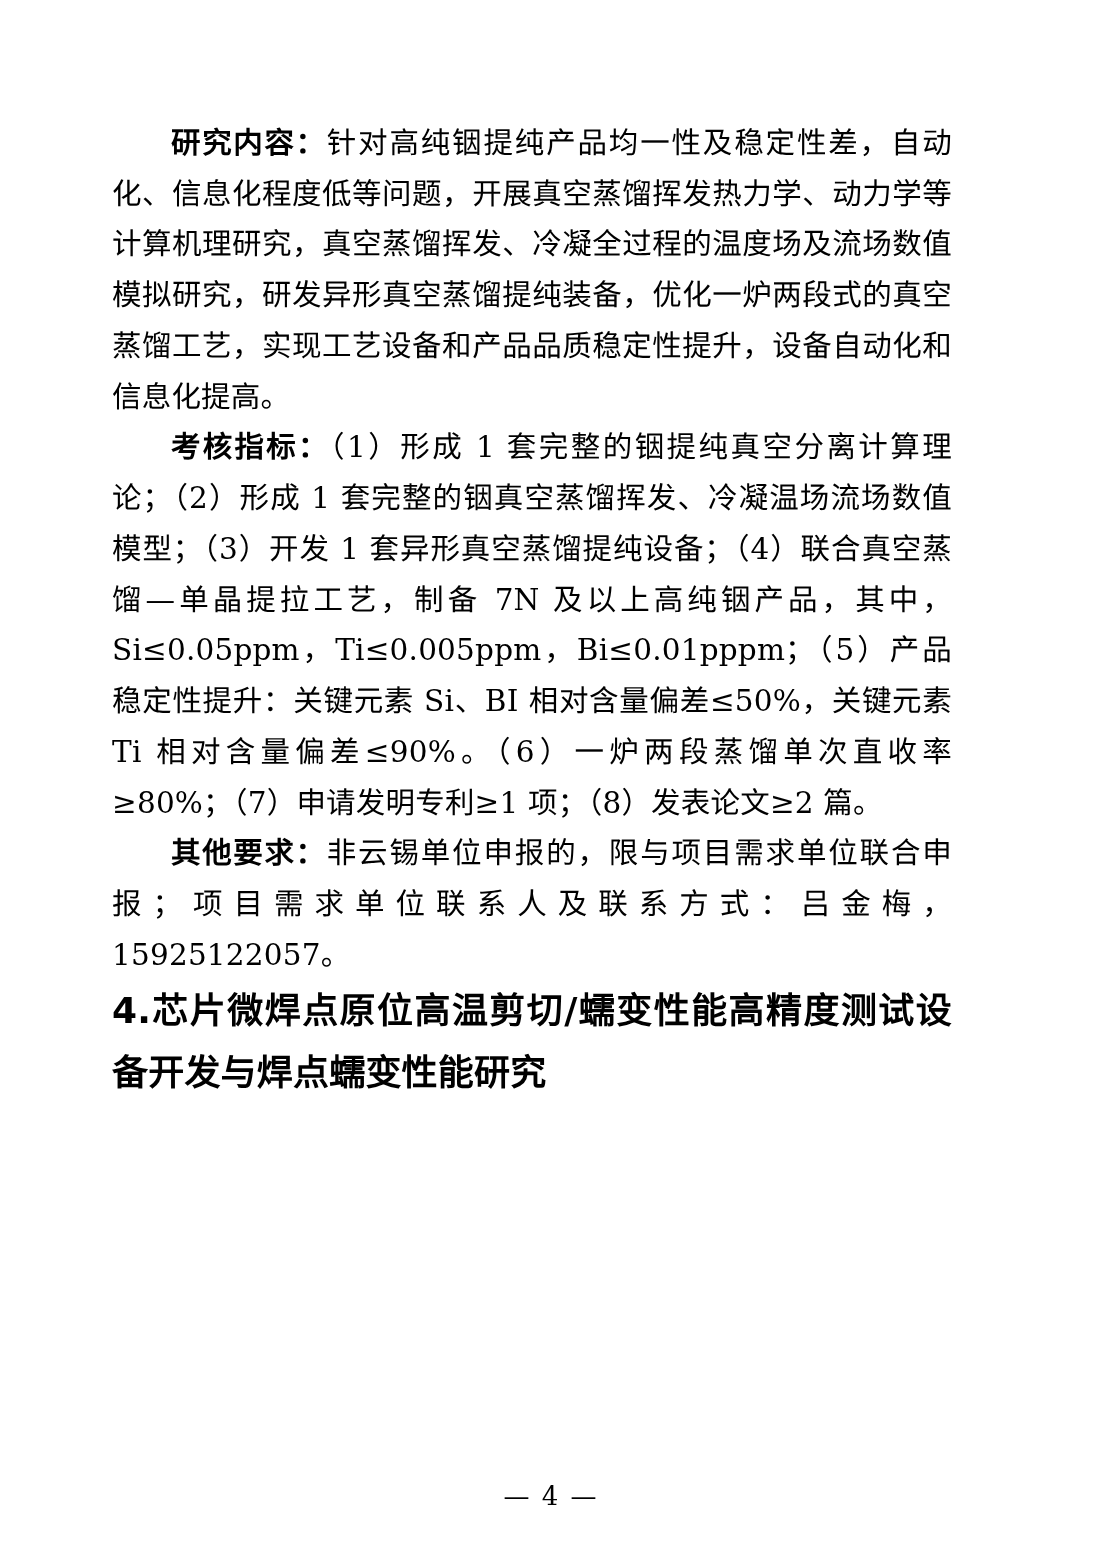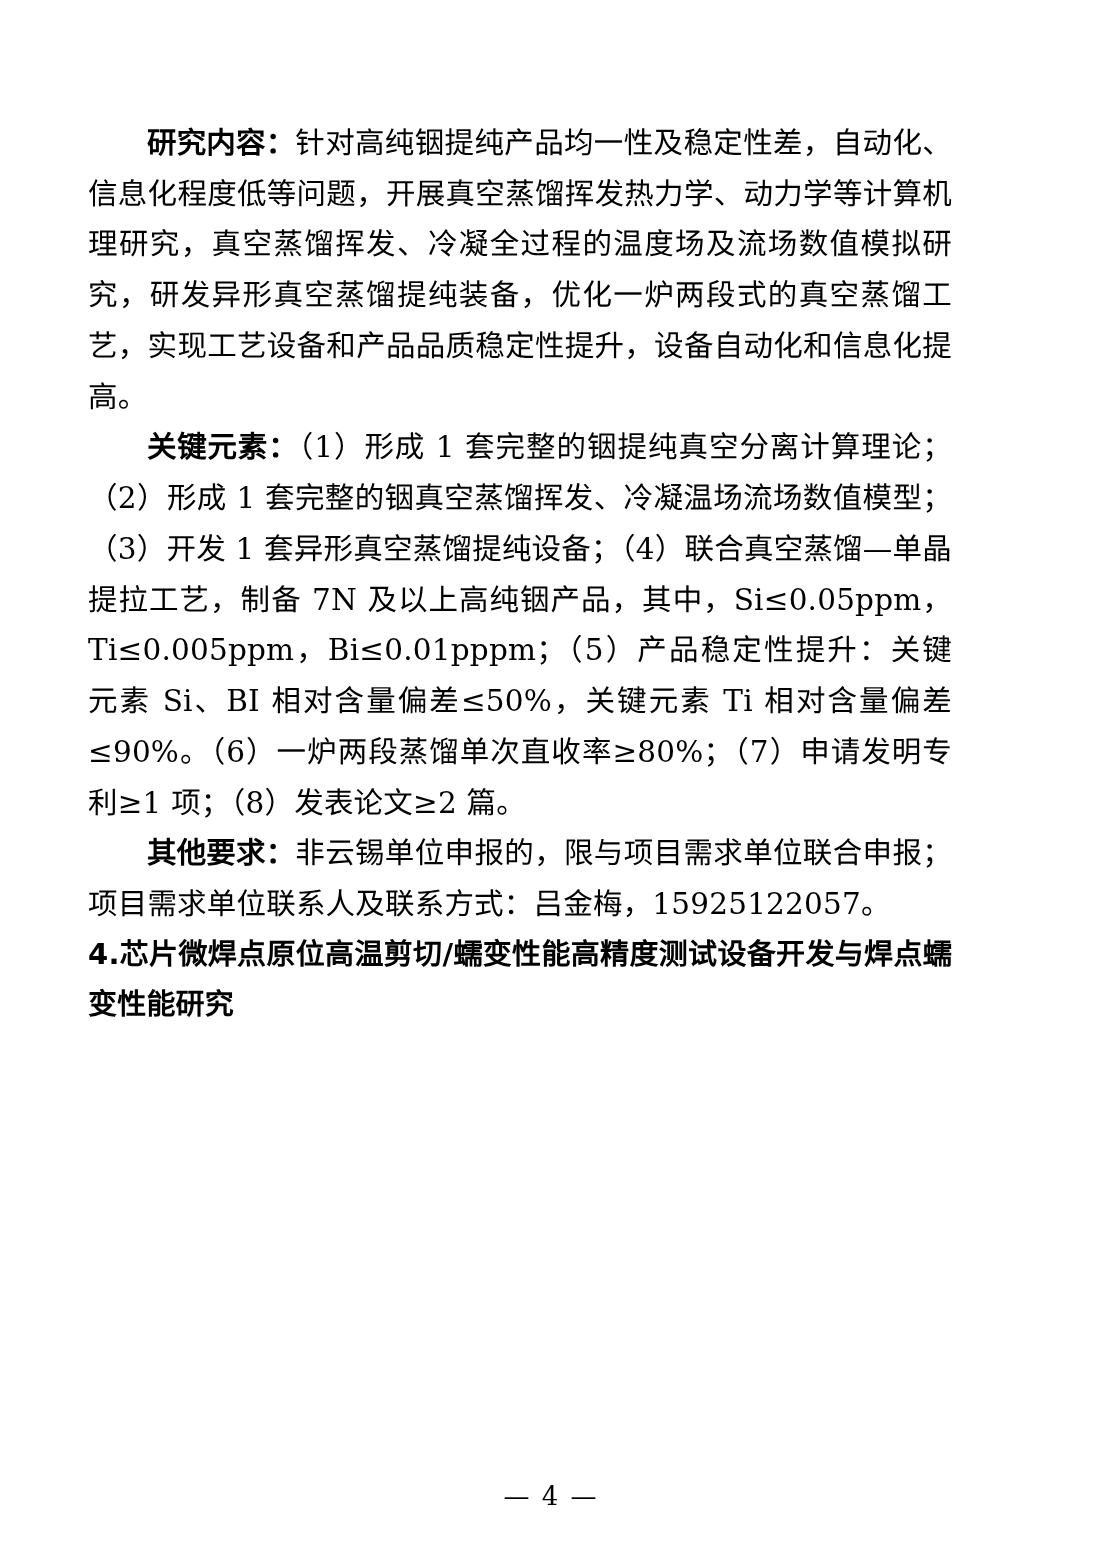--- a/index.html
+++ b/index.html
@@ -16,21 +16,21 @@
     color: #000000;
     overflow: hidden;
   }
   .page {
     position: absolute;
     left: 0;
     top: 0;
     width: 1102px;
     height: 1559px;
     box-sizing: border-box;
-    padding: 118px 150px 0 88px;
+    padding: 118px 150px 0 112px;
   }
   .doc-body {
     font-size: 29.5px;
     line-height: 1.72;
     text-align: justify;
     text-justify: inter-ideograph;
     letter-spacing: 0.2px;
   }
   p {
     margin: 0;
@@ -44,21 +44,21 @@
     text-justify: inter-ideograph;
   }
   .lead {
     font-family: "DejaVu Sans", "Liberation Sans", sans-serif;
     font-weight: bold;
     letter-spacing: 0px;
   }
   .heading {
     font-family: "DejaVu Sans", "Liberation Sans", sans-serif;
     font-weight: bold;
-    font-size: 29px;
+    font-size: 36px;
     line-height: 1.72;
     text-indent: 0;
     text-align: justify;
     text-justify: inter-ideograph;
   }
   .spread {
     text-align: justify;
     text-justify: inter-character;
   }
   .page-number {
@@ -73,21 +73,21 @@
   }
 </style>
 </head>
 <body>
 
 <div class="page">
   <div class="doc-body">
 
     <p class="para para-justify"><span class="lead">研究内容：</span><span>针对高纯铟提纯产品均一性及稳定性差，自动化、信息化程度低等问题，开展真空蒸馏挥发热力学、动力学等计算机理研究，真空蒸馏挥发、冷凝全过程的温度场及流场数值模拟研究，研发异形真空蒸馏提纯装备，优化一炉两段式的真空蒸馏工艺，实现工艺设备和产品品质稳定性提升，设备自动化和信息化提高。</span></p>
 
-    <p class="para para-justify"><span class="lead">关键元素：</span><span>（1）形成 1 套完整的铟提纯真空分离计算理论；（2）形成 1 套完整的铟真空蒸馏挥发、冷凝温场流场数值模型；（3）开发 1 套异形真空蒸馏提纯设备；（4）联合真空蒸馏—单晶提拉工艺，制备 7N 及以上高纯铟产品，其中，Si≤0.05ppm，Ti≤0.005ppm，Bi≤0.01pppm；（5）产品稳定性提升：关键元素 Si、BI 相对含量偏差≤50%，关键元素 Ti 相对含量偏差≤90%。（6）一炉两段蒸馏单次直收率≥80%；（7）申请发明专利≥1 项；（8）发表论文≥2 篇。</span></p>
+    <p class="para para-justify"><span class="lead">考核指标：</span><span>（1）形成 1 套完整的铟提纯真空分离计算理论；（2）形成 1 套完整的铟真空蒸馏挥发、冷凝温场流场数值模型；（3）开发 1 套异形真空蒸馏提纯设备；（4）联合真空蒸馏—单晶提拉工艺，制备 7N 及以上高纯铟产品，其中，Si≤0.05ppm，Ti≤0.005ppm，Bi≤0.01pppm；（5）产品稳定性提升：关键元素 Si、BI 相对含量偏差≤50%，关键元素 Ti 相对含量偏差≤90%。（6）一炉两段蒸馏单次直收率≥80%；（7）申请发明专利≥1 项；（8）发表论文≥2 篇。</span></p>
 
 
     <p class="para para-justify spread"><span class="lead">其他要求：</span><span>非云锡单位申报的，限与项目需求单位联合申报；项目需求单位联系人及联系方式：吕金梅，15925122057。</span></p>
 
     <p class="heading">4.芯片微焊点原位高温剪切/蠕变性能高精度测试设备开发与焊点蠕变性能研究</p>
 
 
   </div>
 
   <div class="page-number">— 4 —</div>

